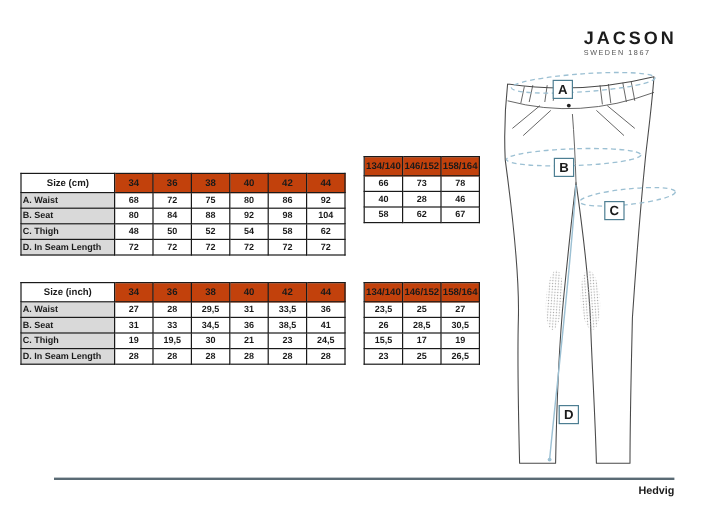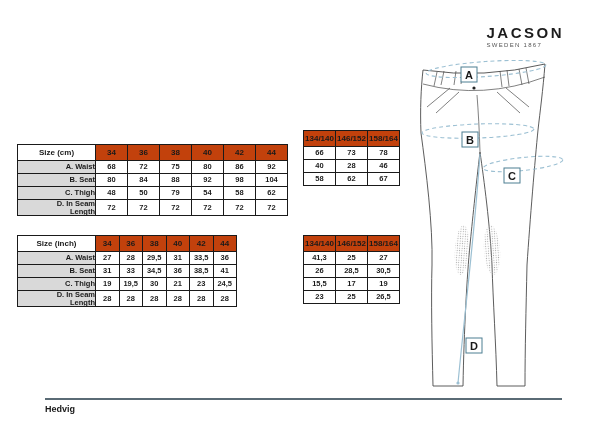--- a/index.html
+++ b/index.html
@@ -11,28 +11,28 @@
   .logo .name{font-size:15px;font-weight:bold;letter-spacing:2.5px;color:#1c1c1c;}
   .logo .sub{font-size:6px;letter-spacing:1.3px;color:#555;margin-top:1px;}
 
   
   .tbl{position:absolute;border-collapse:collapse;table-layout:fixed;background:#fff;}
   .tbl th,.tbl td{border:1px solid #1a1a1a;font-size:7.5px;font-weight:bold;
                   text-align:center;padding:0;color:#1a1a1a;line-height:1;}
   .tbl thead th{height:15px;background:#c2410c;font-size:8px;}
   .tbl.adult thead th:first-child{background:#ffffff;width:77px;}
   .tbl tbody tr{height:13px;}
-  .tbl tbody th{background:#d9d9d9;text-align:right;padding-left:12px;font-size:7.5px;}
+  .tbl tbody th{background:#d9d9d9;text-align:left;padding-left:1px;font-size:7.5px;}
 
   
   .diagram{position:absolute;left:396px;top:52px;width:172px;height:340px;}
 
   
   .footer-line{position:absolute;left:45px;top:398px;width:517px;height:2px;background:#5a6b75;}
-  .footer-name{position:absolute;left:45px;top:404px;width:517px;text-align:left;
+  .footer-name{position:absolute;left:45px;top:404px;width:517px;text-align:right;
                font-size:9px;font-weight:bold;color:#1a1a1a;}
 </style>
 </head>
 <body>
 
 <div class="canvas">
 
   <div class="logo">
     <div class="name">JACSON</div>
     <div class="sub">SWEDEN 1867</div>
@@ -66,21 +66,21 @@
           <td>84</td>
           <td>88</td>
           <td>92</td>
           <td>98</td>
           <td>104</td>
         </tr>
         <tr>
           <th>C. Thigh</th>
           <td>48</td>
           <td>50</td>
-          <td>79</td>
+          <td>52</td>
           <td>54</td>
           <td>58</td>
           <td>62</td>
         </tr>
         <tr>
           <th>D. In Seam Length</th>
           <td>72</td>
           <td>72</td>
           <td>72</td>
           <td>72</td>
@@ -108,21 +108,21 @@
           <td>28</td>
           <td>46</td>
         </tr>
         <tr>
           <td>58</td>
           <td>62</td>
           <td>67</td>
         </tr>
       </tbody>
     </table>
-  <table class="tbl adult" style="left:17px;top:235px;width:220px;">
+  <table class="tbl adult" style="left:17px;top:235px;width:271px;">
       <thead>
         <tr>
           <th>Size (inch)</th>
           <th>34</th>
           <th>36</th>
           <th>38</th>
           <th>40</th>
           <th>42</th>
           <th>44</th>
         </tr>
@@ -169,21 +169,21 @@
   <table class="tbl kids" style="left:303px;top:235px;width:97px;">
       <thead>
         <tr>
           <th>134/140</th>
           <th>146/152</th>
           <th>158/164</th>
         </tr>
       </thead>
       <tbody>
         <tr>
-          <td>41,3</td>
+          <td>23,5</td>
           <td>25</td>
           <td>27</td>
         </tr>
         <tr>
           <td>26</td>
           <td>28,5</td>
           <td>30,5</td>
         </tr>
         <tr>
           <td>15,5</td>

